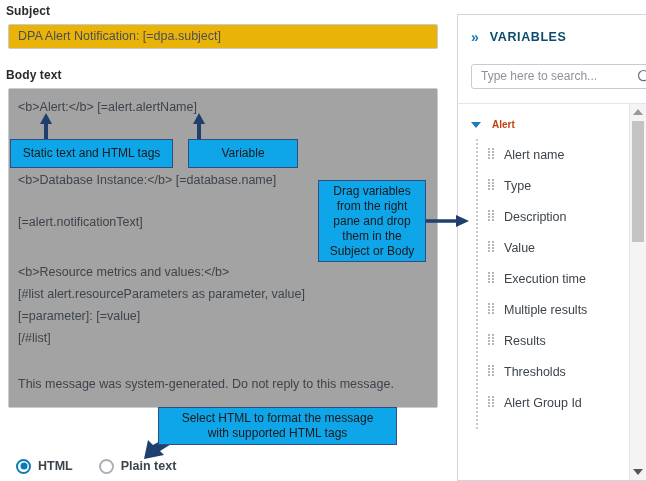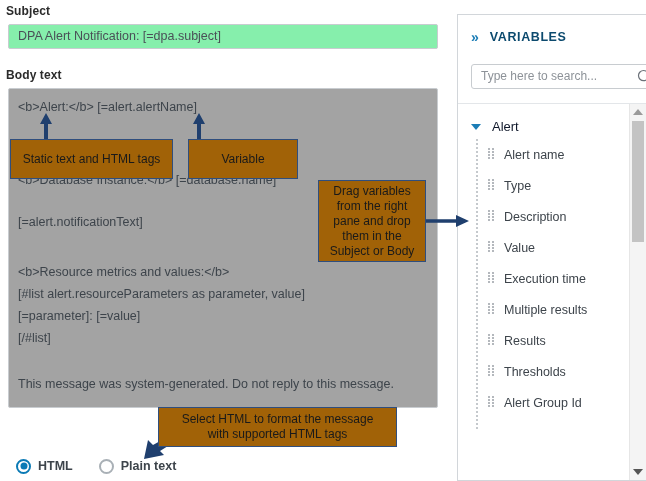--- a/index.html
+++ b/index.html
@@ -37,21 +37,21 @@
   #bodytext-label { left: 6px; top: 68px; }
   #bodyformat-label { left: 6px; top: 427px; }
 
   .text-input {
     position: absolute;
     left: 8px;
     top: 24px;
     width: 430px;
     height: 25px;
     border: 1px solid #c8ccd0;
-    background: #86efac;
+    background: #eab308;
     border-radius: 2px;
     box-sizing: border-box;
   }
   .text-input .value {
     position: absolute;
     left: 9px;
     top: 4px;
     font-size: 12.5px;
     color: #4a5057;
     white-space: nowrap;
@@ -75,31 +75,31 @@
     font-size: 12.5px;
     color: #3d444b;
     white-space: nowrap;
     line-height: 14px;
   }
 
   
   .callout {
     position: absolute;
     border: 1px solid #2f4e7e;
-    background: #a16207;
+    background: #0ea5e9;
     box-sizing: border-box;
     color: #1a1a1a;
     font-size: 12px;
     text-align: center;
     z-index: 30;
     display: flex;
     align-items: center;
     justify-content: center;
     line-height: 15px;
-    padding: 19px 4px;
+    padding: 8px 4px;
   }
   #callout-static { left: 10px;  top: 139px; width: 163px; height: 29px; }
   #callout-variable { left: 188px; top: 139px; width: 110px; height: 29px; }
   #callout-drag {
     left: 318px; top: 180px; width: 108px; height: 82px;
     flex-direction: column;
     line-height: 15px;
   }
   #callout-selecthtml {
     left: 158px; top: 407px; width: 239px; height: 38px;
@@ -232,23 +232,23 @@
     align-items: center;
     gap: 11px;
   }
   .tri-icon {
     width: 0; height: 0;
     border-left: 5px solid transparent;
     border-right: 5px solid transparent;
     border-top: 6px solid #1b7db6;
   }
   .group-name {
-    font-size: 13px;
-    font-weight: normal;
-    color: #0f172a;
+    font-size: 10px;
+    font-weight: bold;
+    color: #c2410c;
   }
 
   .tree-line {
     position: absolute;
     left: 18px;
     top: 124px;
     width: 1px;
     height: 290px;
     border-left: 2px dotted #c5c9cd;
   }

